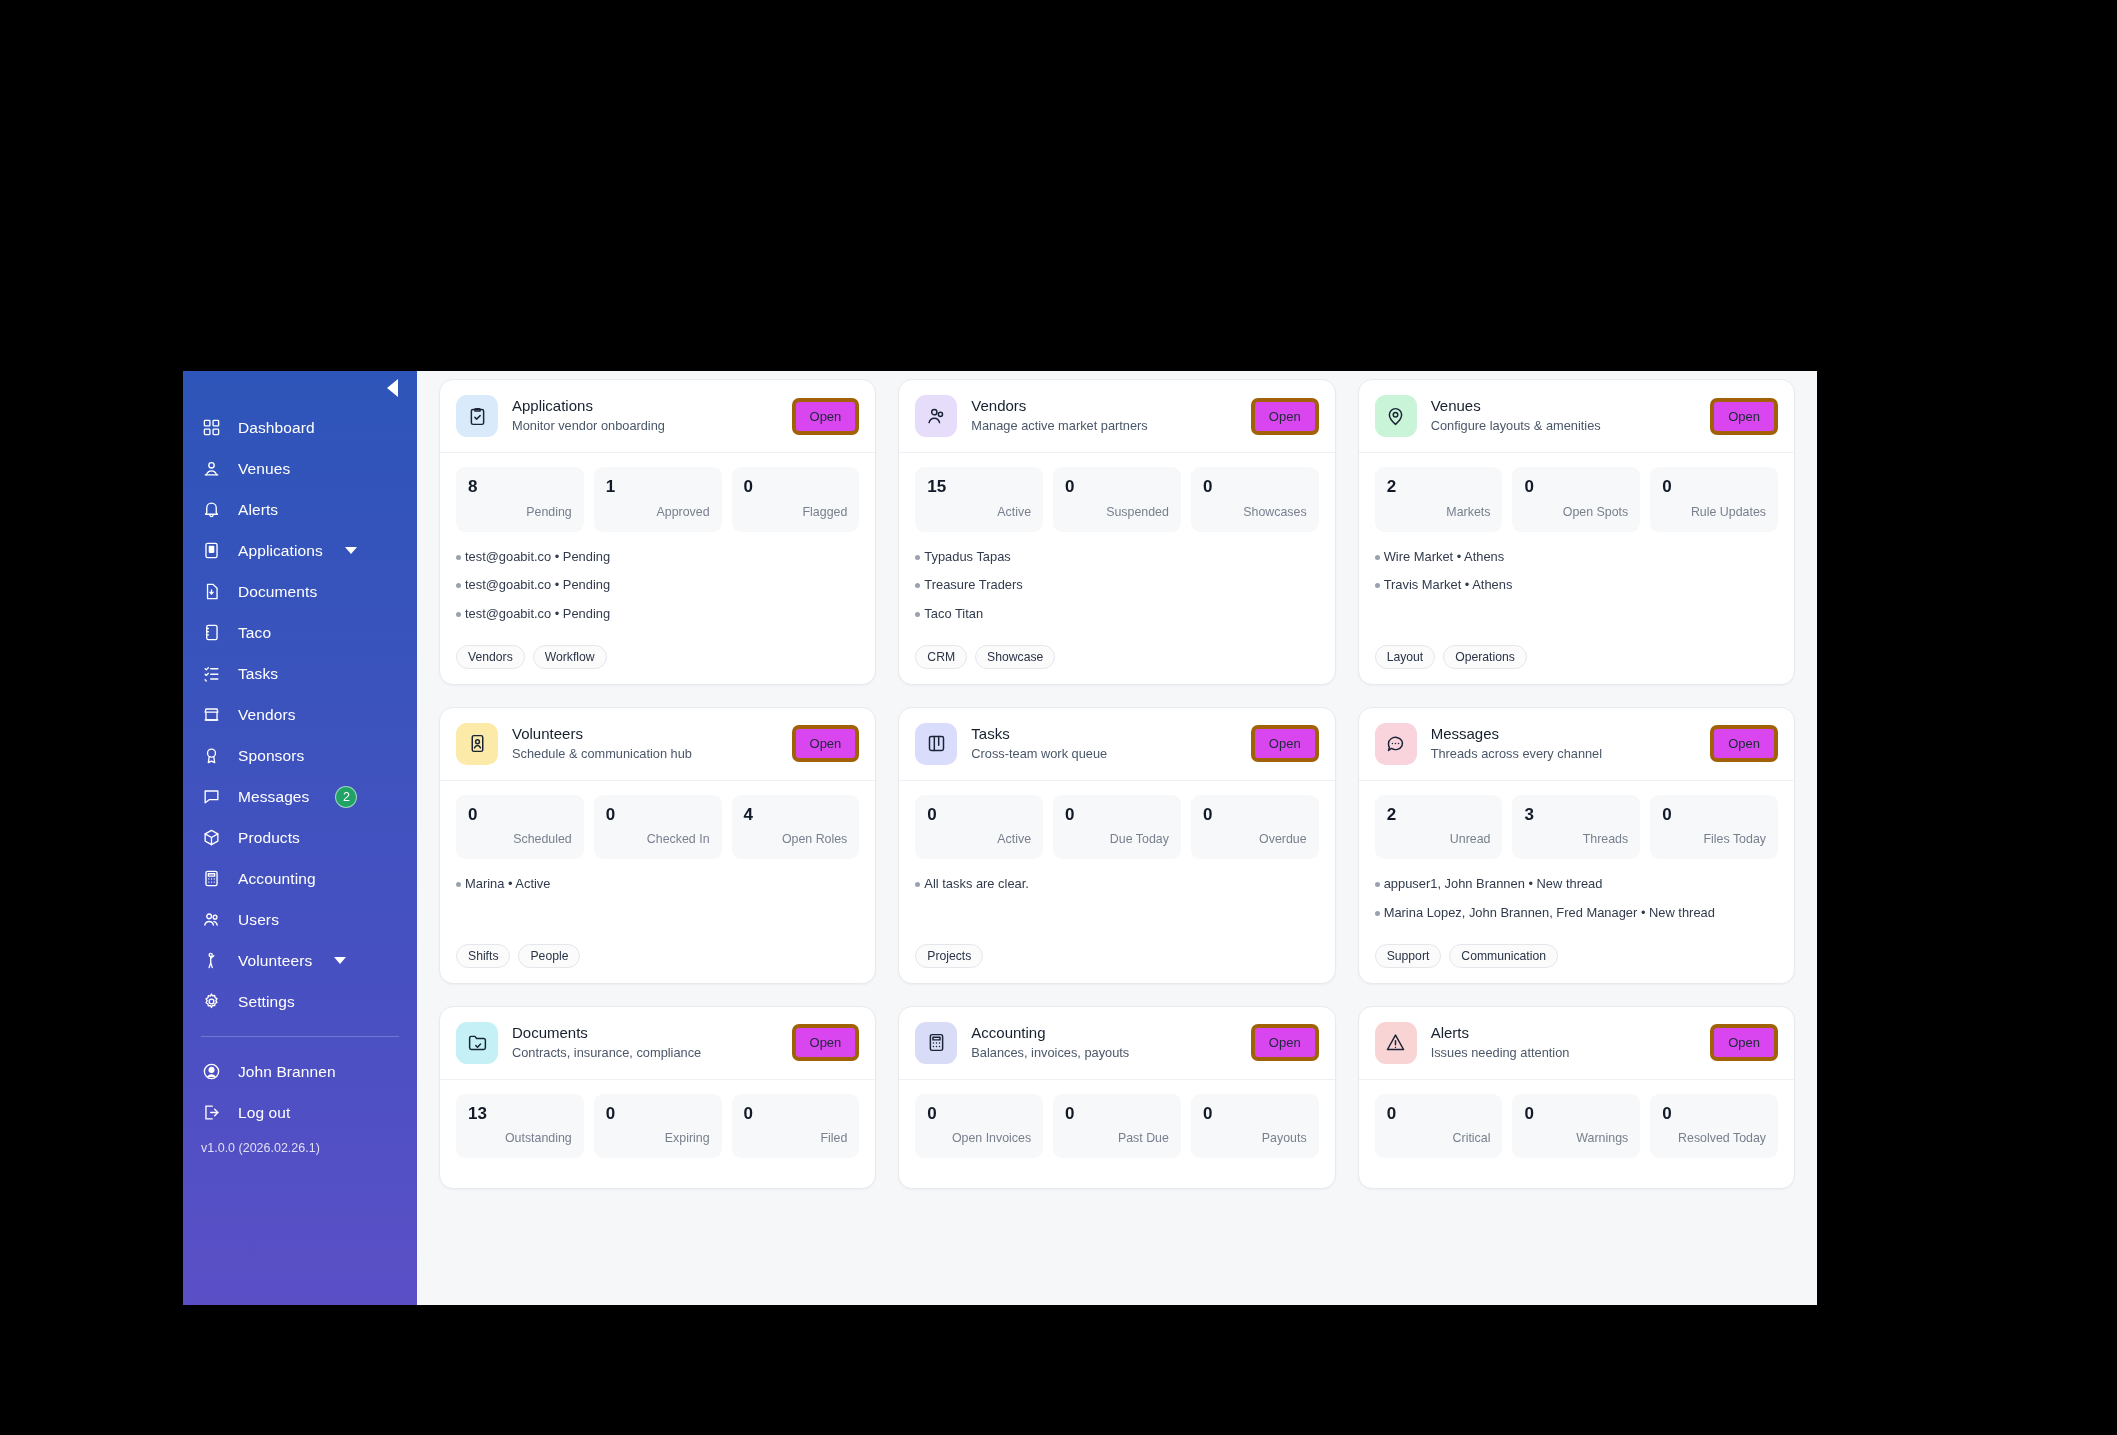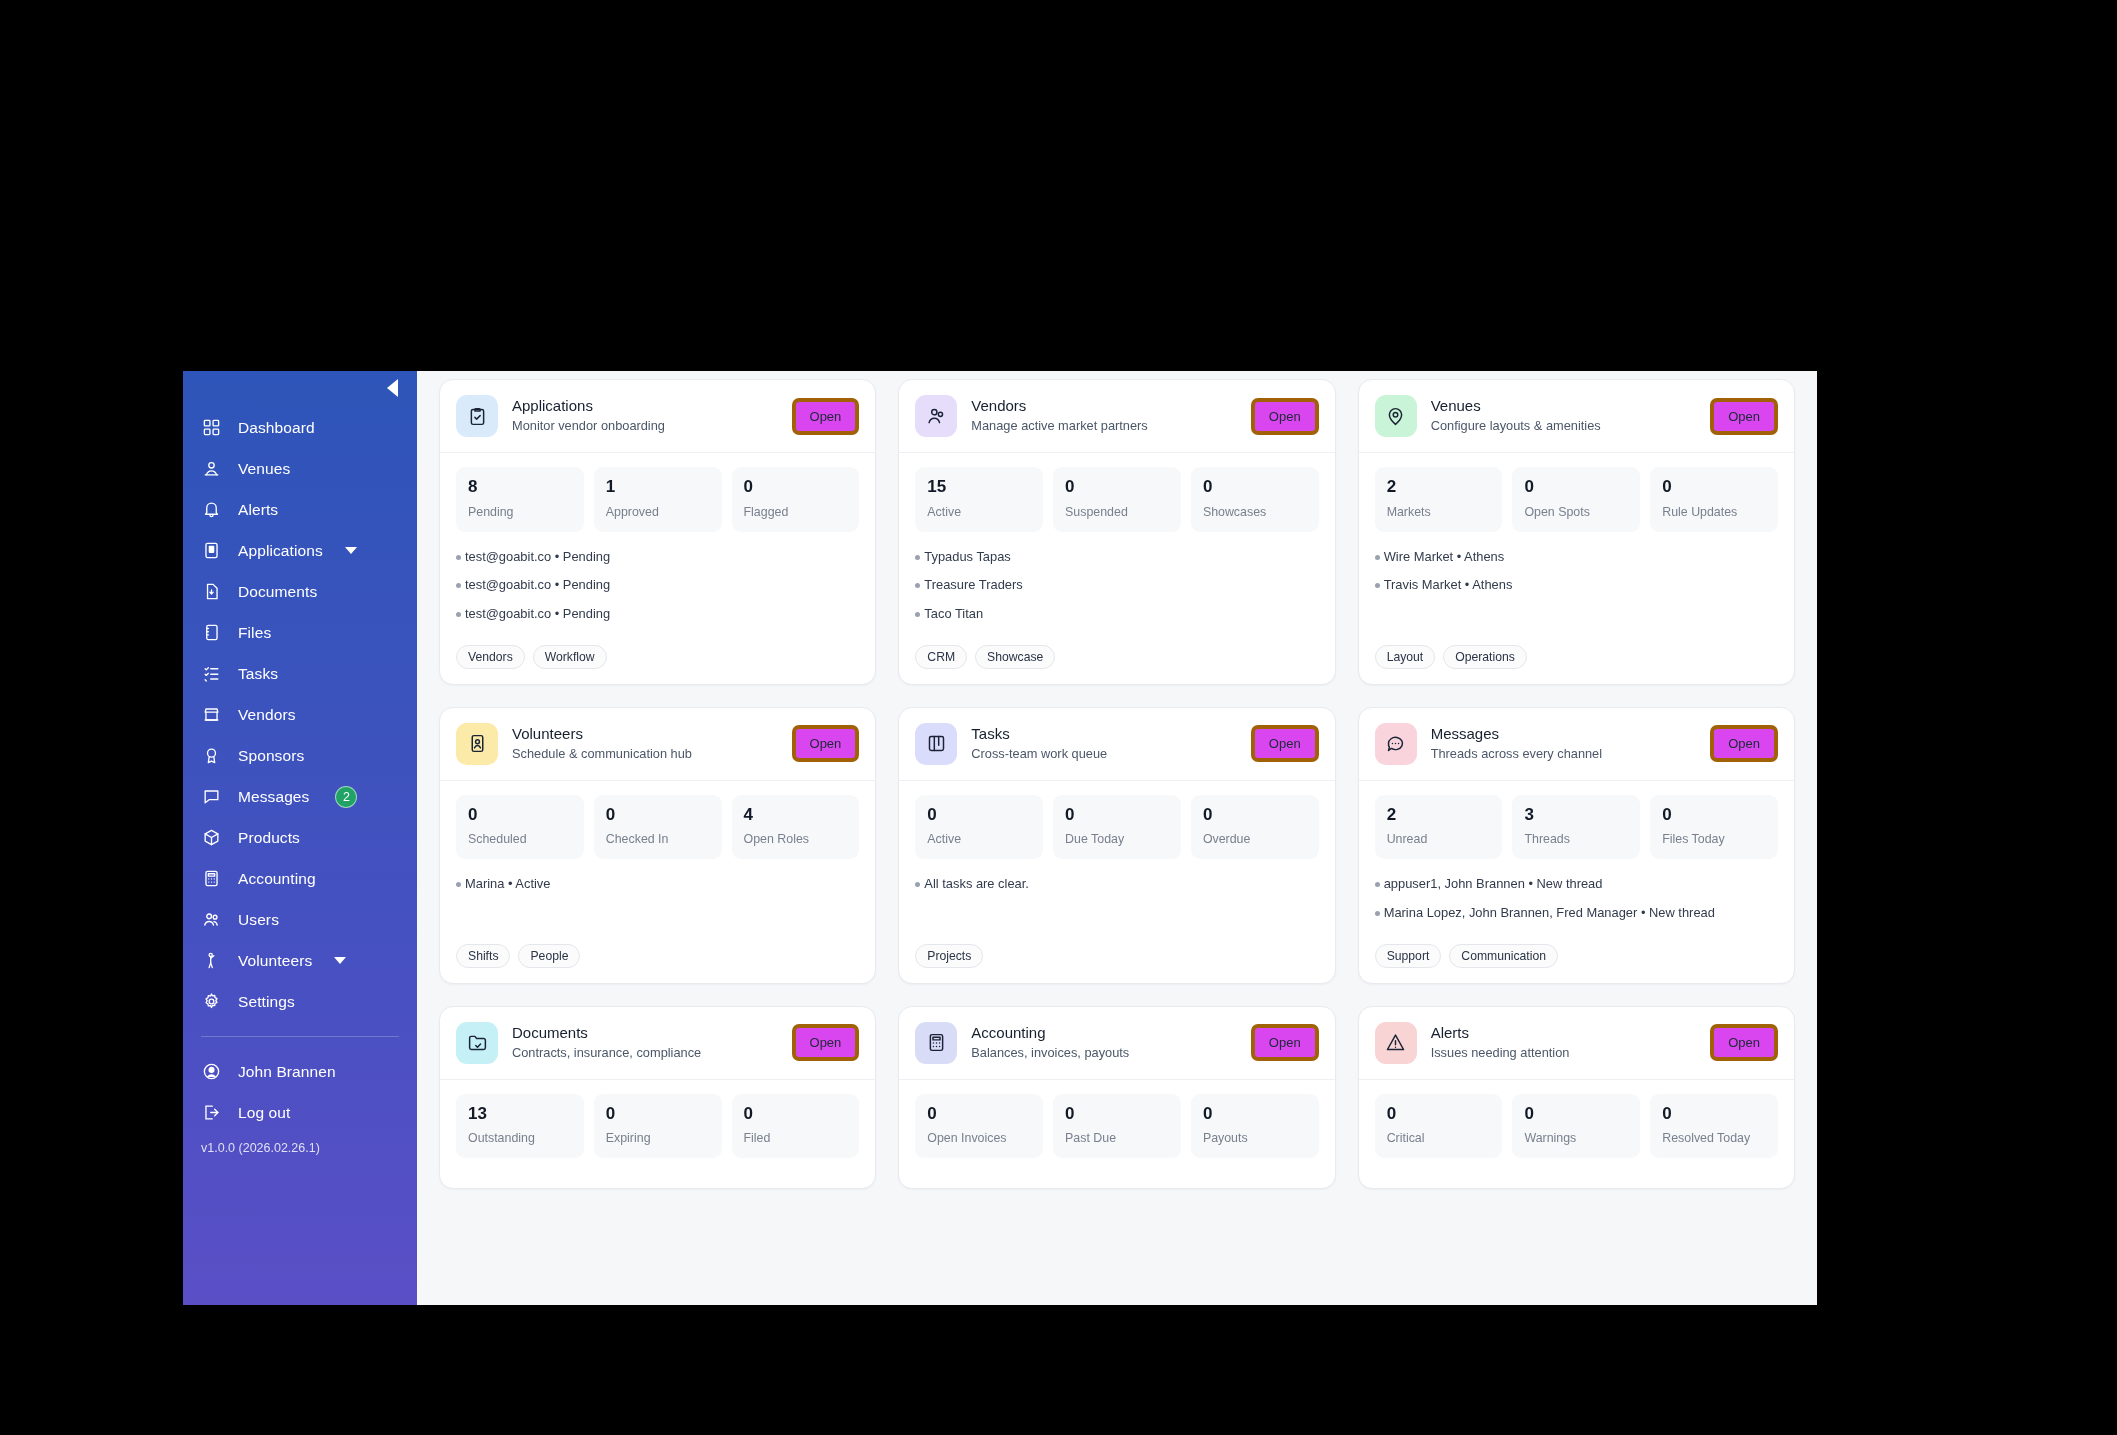--- a/index.html
+++ b/index.html
@@ -168,20 +168,21 @@
   .stat-val {
     font-size: 17px;
     font-weight: bold;
     color: #121a28;
     line-height: 1.1;
   }
   .stat-lbl {
     font-size: 12.4px;
     color: #78808f;
     margin-top: 8px;
+    text-align: right;
   }
   .bullets { margin-top: 15px; flex: 1; }
   .bullet {
     display: flex;
     gap: 4px;
     align-items: flex-start;
     font-size: 12.9px;
     color: #313b4c;
     line-height: 1.6;
     margin-bottom: 8px;
@@ -266,21 +267,21 @@
           </span>
           <span class="lbl">Documents</span>
         </div>
         <div class="nav-item">
           <span class="ico">
             <svg viewBox="0 0 24 24" fill="none" stroke="#ffffff" stroke-width="1.7" stroke-linecap="round" stroke-linejoin="round">
               <rect x="6" y="3" width="13" height="18" rx="2"></rect>
               <path d="M6 7h2M6 11h2M6 15h2"></path>
             </svg>
           </span>
-          <span class="lbl">Files</span>
+          <span class="lbl">Taco</span>
         </div>
         <div class="nav-item">
           <span class="ico">
             <svg viewBox="0 0 24 24" fill="none" stroke="#ffffff" stroke-width="1.7" stroke-linecap="round" stroke-linejoin="round">
               <path d="M4 6l1.4 1.4L8 4.8"></path>
               <path d="M4 13l1.4 1.4L8 11.8"></path>
               <path d="M4 20l1.4 1.4"></path>
               <path d="M11 6h9M11 13h9M11 19h9"></path>
             </svg>
           </span>

